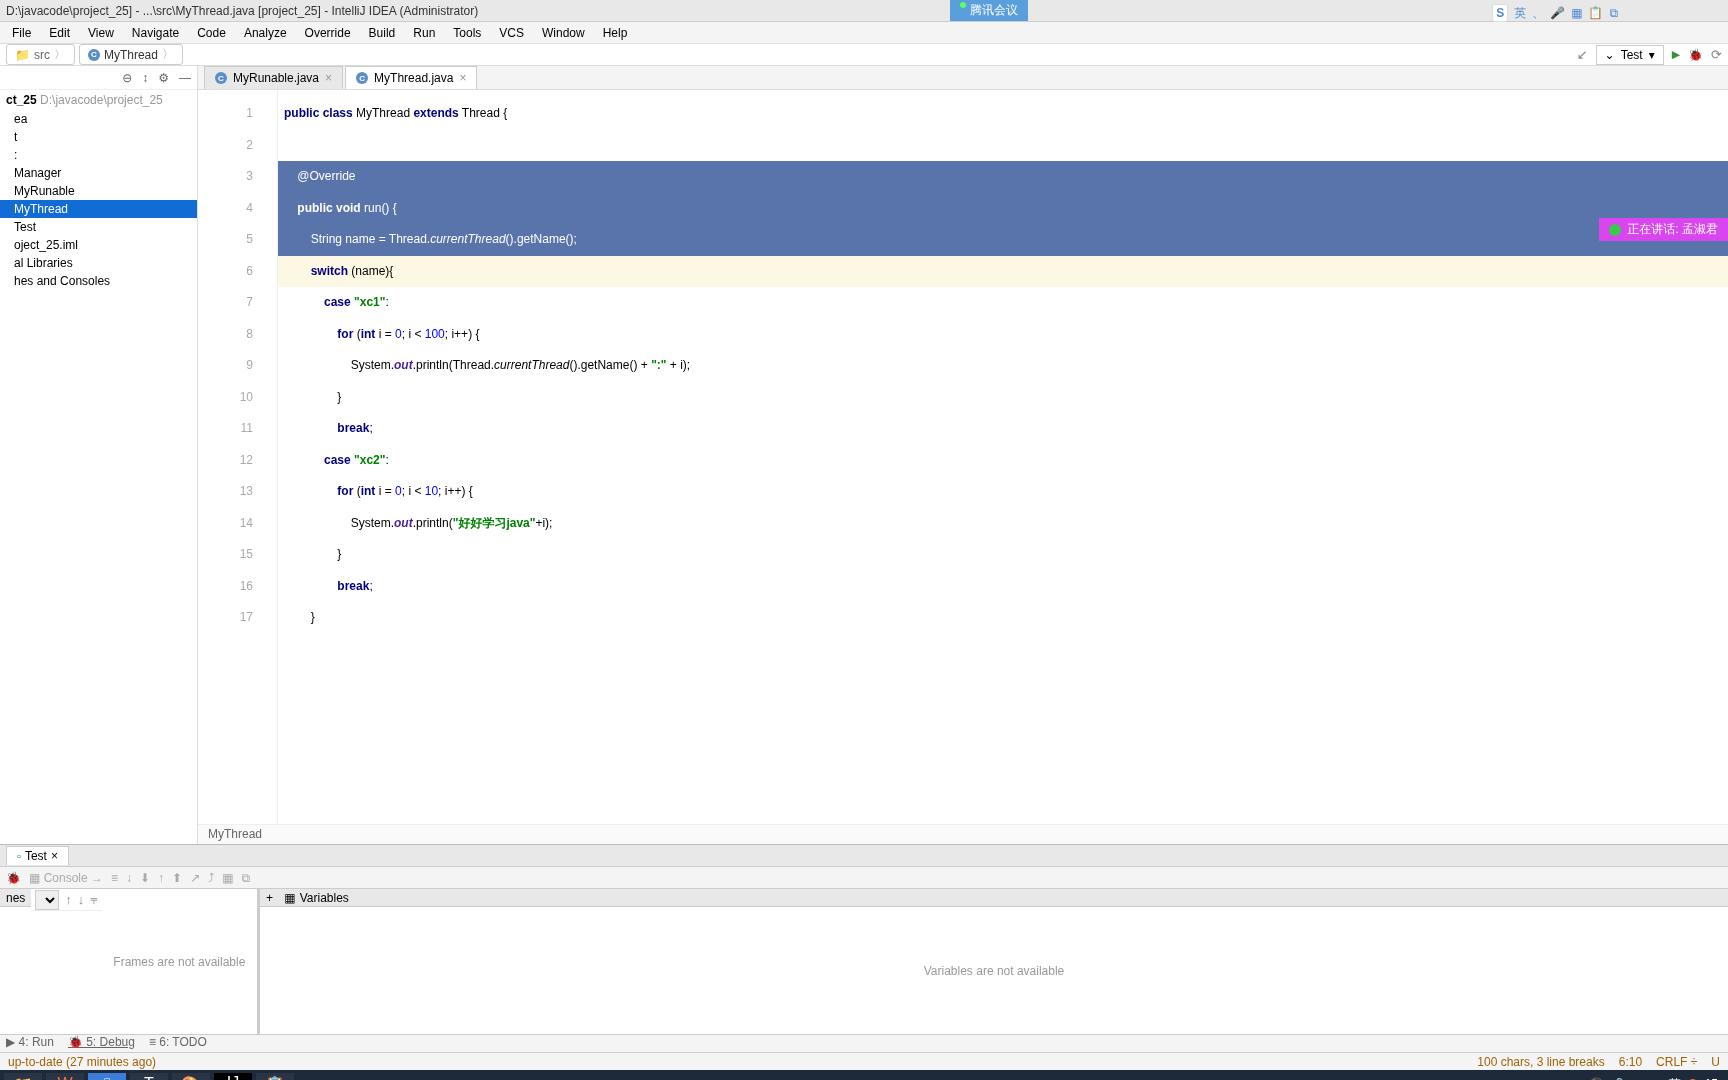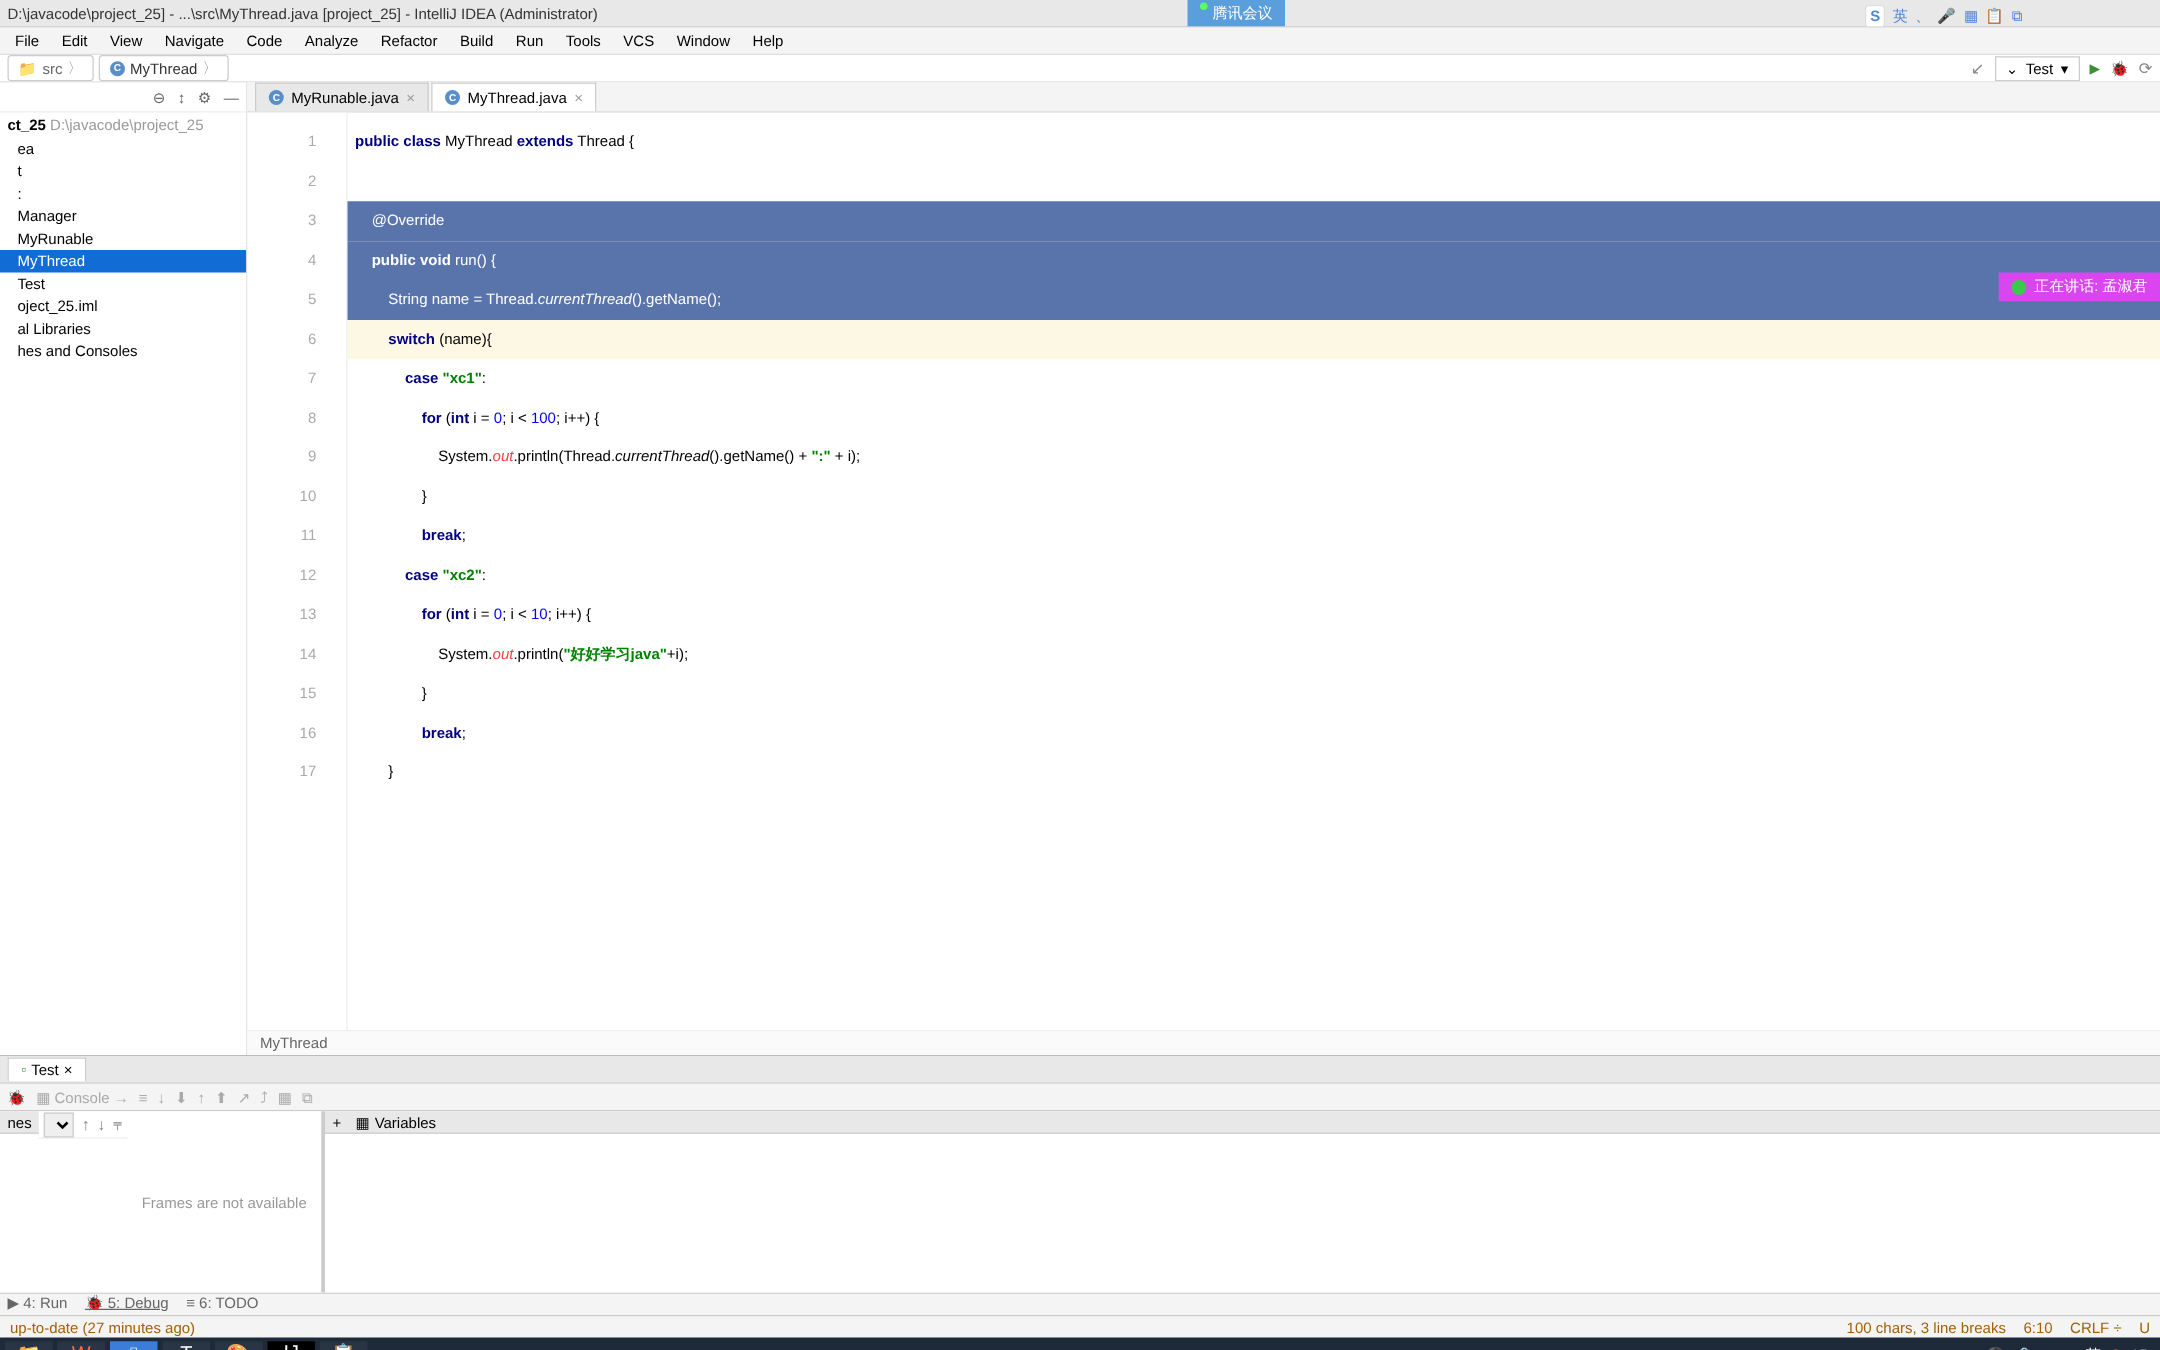--- a/index.html
+++ b/index.html
@@ -39,21 +39,21 @@
     .editor{flex:1;display:flex;overflow:auto;font-family:"Courier New",monospace;font-size:21px}
     .gutter{width:80px;background:#fff;border-right:1px solid #eee;text-align:right;color:#aaa;padding-top:8px}
     .gutter .ln{height:31.5px;padding-right:24px;line-height:31.5px;position:relative}
     .code{padding-top:8px;flex:1}
     .cl{height:31.5px;line-height:31.5px;white-space:pre;padding-left:6px}
     .cl.sel-bg{background:#5974ab;color:#fff}
     .cl.hl{background:#fcf8e3}
     .kw{color:#000080;font-weight:bold}
     .ann{color:#808000}
     .str{color:#008000;font-weight:bold}
-    .fld{color:#ef4444;font-style:italic;font-weight:normal}
+    .fld{color:#4c1d95;font-style:italic;font-weight:bold}
     .num{color:#0000ff}
     .mth{font-style:italic}
     .sel-bg .kw,.sel-bg .ann,.sel-bg .str,.sel-bg .fld,.sel-bg .num,.sel-bg .mth{color:#fff!important}
     .crumb-bar{height:20px;border-top:1px solid #eee;padding:2px 10px;color:#666;background:#fafafa}
     .bottom-panel{height:190px;background:#f4f4f4;border-top:1px solid #bbb;display:flex;flex-direction:column}
     .bp-tabs{height:22px;background:#e8e8e8;border-bottom:1px solid #ccc;display:flex;align-items:center;padding:0 6px}
     .bp-tab{padding:2px 10px;background:#fff;border:1px solid #ccc;border-bottom:none;display:flex;align-items:center;gap:4px}
     .bp-toolbar{height:22px;display:flex;align-items:center;gap:8px;padding:0 6px;border-bottom:1px solid #ccc;background:#f4f4f4;color:#aaa}
     .bp-body{flex:1;display:flex}
     .frames{width:260px;background:#fff;border-right:3px solid #ccc;display:flex;flex-direction:row}
@@ -99,21 +99,21 @@
   <span>⧉</span>
 </div>
 
 <div class="menu-bar">
   <span class="mi">File</span>
   <span class="mi">Edit</span>
   <span class="mi">View</span>
   <span class="mi">Navigate</span>
   <span class="mi">Code</span>
   <span class="mi">Analyze</span>
-  <span class="mi">Refactor</span>
+  <span class="mi">Override</span>
   <span class="mi">Build</span>
   <span class="mi">Run</span>
   <span class="mi">Tools</span>
   <span class="mi">VCS</span>
   <span class="mi">Window</span>
   <span class="mi">Help</span>
 </div>
 
 <div class="tool-row">
   <span class="bc-item">
@@ -271,20 +271,21 @@
       <div class="frames-tb">
         <select><option></option></select>
         <span class="arrow-ic">↑</span>
         <span class="arrow-ic">↓</span>
         <span class="arrow-ic">⫧</span>
       </div>
       <div class="frames-msg">Frames are not available</div>
     </div>
     <div class="vars">
       <div class="vars-head"><span>+</span>&nbsp;<span>▦</span><span>Variables</span></div>
+      <div class="vars-msg">Variables are not available</div>
     </div>
   </div>
 </div>
 
 <div class="tool-windows">
   <span class="tw-btn">▶ 4: Run</span>
   <span class="tw-btn active">🐞 5: Debug</span>
   <span class="tw-btn">≡ 6: TODO</span>
 </div>
 

